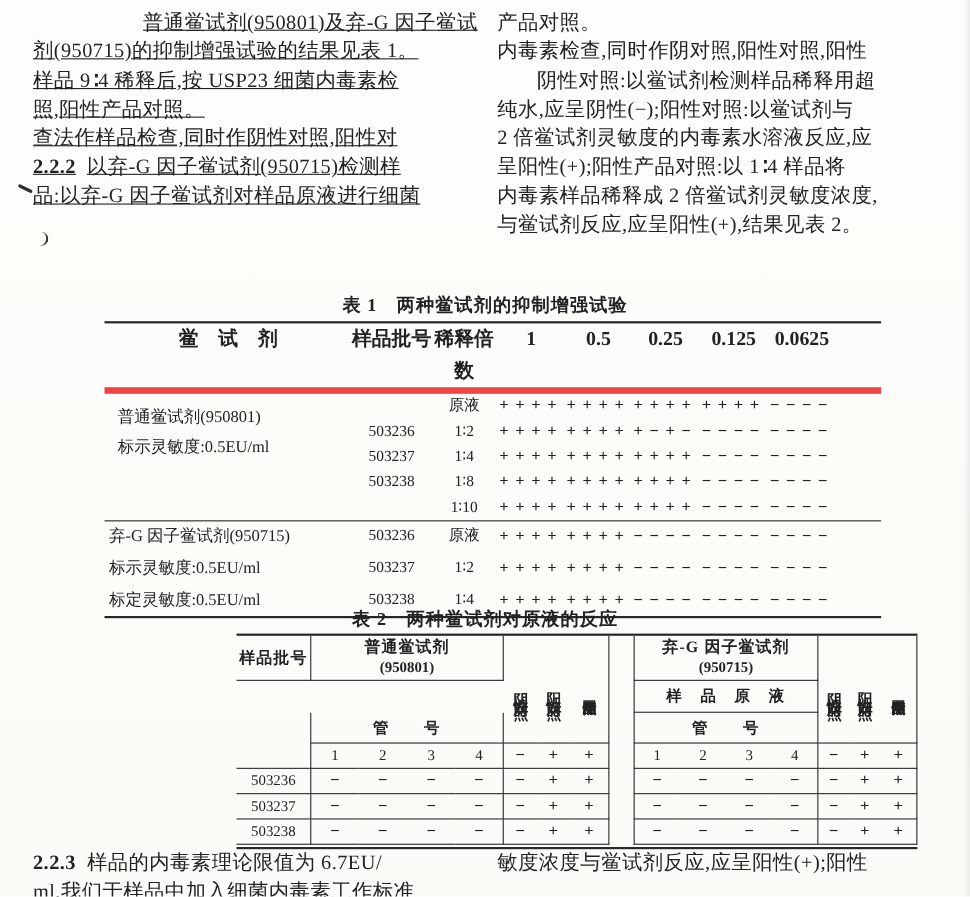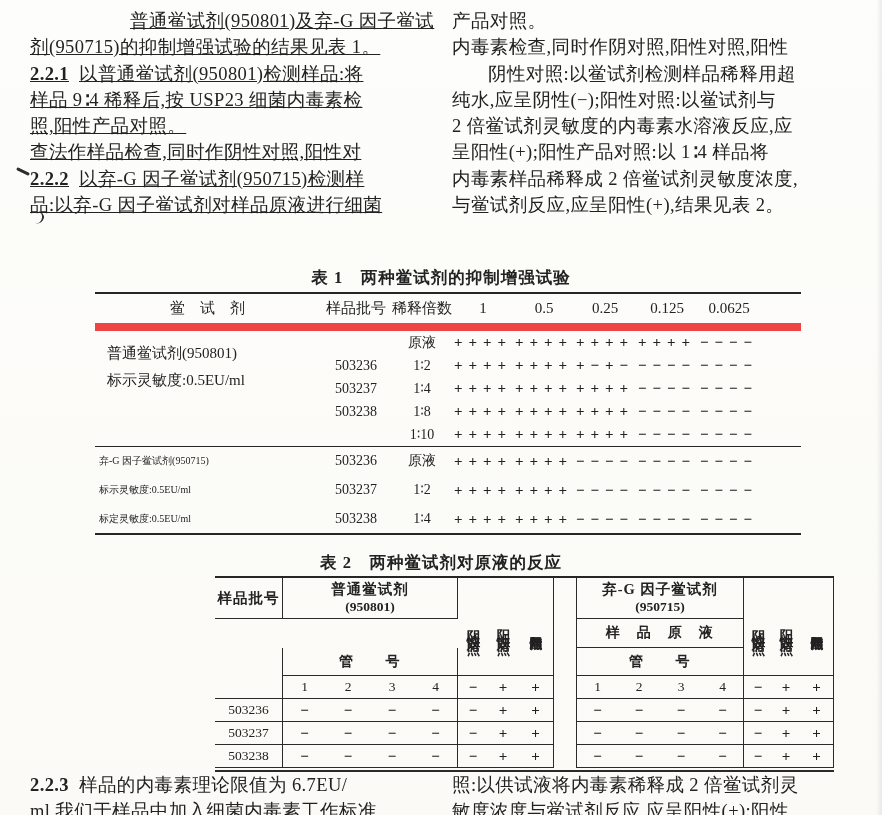--- a/index.html
+++ b/index.html
@@ -29,37 +29,37 @@
   .ind-sm{padding-left:36px;}
   
   .tbl-title{
     position:absolute;left:0;width:882px;text-align:center;
     font-weight:700;font-size:16.5px;letter-spacing:1px;
   }
   
   .t1{position:absolute;left:95px;top:292px;width:706px;}
   .t1-grid{display:grid;grid-template-columns:225px 72px 60px 62px 60px 62px 62px 62px 41px;}
   .t1-head{
-    border-top:2.5px solid #262626;border-bottom:8px solid #ef4444;
-    font-weight:400;font-size:15px;
+    border-top:2.5px solid #262626;border-bottom:6px solid #ef4444;
+    font-weight:700;font-size:18px;
   }
   .t1-head > div{line-height:29px;text-align:center;}
   .t1-sec1{grid-template-rows:repeat(5,23px);}
   .t1-sec2{grid-template-rows:29px 29px 28px;border-top:1.6px solid #262626;border-bottom:2.5px solid #262626;}
   .t1 .c{text-align:center;font-size:14px;line-height:23px;}
   .t1-sec2 .c{line-height:28px;}
   .t1 .v{font-size:15px;font-weight:600;letter-spacing:6px;}
   .t1-label{
     grid-row:1/span 5;grid-column:1;
     padding:9px 0 0 12px;font-size:15px;line-height:27px;
     text-align:left;white-space:nowrap;
   }
   .t1-label2{
     grid-column:1;text-align:left;padding-left:4px;
-    font-size:10px;line-height:28px;white-space:nowrap;
+    font-size:15px;line-height:28px;white-space:nowrap;
   }
   
   .t2{position:absolute;left:215px;top:576px;display:flex;border-top:2.4px solid #262626;padding-bottom:4px;}
   .t2::after{content:"";position:absolute;left:0;right:0;bottom:0;height:1.6px;background:#2a2a2a;}
   .t2h{display:grid;grid-template-rows:41px 29px 28px 23px 23px 23px 23px;font-size:14px;}
   .t2L{grid-template-columns:67px 44px 44px 44px 44px 30px 30px 36px;}
   .t2R{grid-template-columns:42px 42px 42px 42px 28px 28px 34px;}
   .t2gap{width:22px;}
   .cell{display:flex;align-items:center;justify-content:center;}
   .bl{border-left:1.3px solid #2a2a2a;}
@@ -84,21 +84,20 @@
 </style>
 </head>
 <body>
 
 <div class="mark-a"></div>
 <div class="mark-b"></div>
 
 <div class="col" style="left:30px;top:8px;text-decoration:underline;">
   <div class="ln ind-lg"><span class="bn"></span><span>普通鲎试剂(950801)及弃-G 因子鲎试</span></div>
   <div class="ln"><span class="bn"></span><span>剂(950715)的抑制增强试验的结果见表 1。</span></div>
-  <div class="ln"><span class="bn">2.2.1</span><span>以普通鲎试剂(950801)检测样品:将</span></div>
   <div class="ln"><span class="bn"></span><span>样品 9∶4 稀释后,按 USP23 细菌内毒素检</span></div>
   <div class="ln"><span class="bn"></span><span>照,阳性产品对照。</span></div>
   <div class="ln"><span class="bn"></span><span>查法作样品检查,同时作阴性对照,阳性对</span></div>
   <div class="ln"><span class="bn">2.2.2</span><span>以弃-G 因子鲎试剂(950715)检测样</span></div>
   <div class="ln"><span class="bn"></span><span>品:以弃-G 因子鲎试剂对样品原液进行细菌</span></div>
 </div>
 
 <div class="col" style="left:452px;top:8px;">
   <div class="ln"><span>产品对照。</span></div>
   <div class="ln"><span>内毒素检查,同时作阴对照,阳性对照,阳性</span></div>
@@ -321,15 +320,14 @@
     <div class="cell bb br s" style="grid-area:7/7/8/8">+</div>
   </div>
 </div>
 
 <div class="col" style="left:30px;top:772px;">
   <div class="ln"><span class="bn">2.2.3</span><span>样品的内毒素理论限值为 6.7EU/</span></div>
   <div class="ln"><span class="bn"></span><span>ml,我们于样品中加入细菌内毒素工作标准</span></div>
 </div>
 
 <div class="col" style="left:452px;top:772px;">
-  <div class="ln"><span>照:以供试液将内毒素稀释成 2 倍鲎试剂灵</span></div>
   <div class="ln"><span>敏度浓度与鲎试剂反应,应呈阳性(+);阳性</span></div>
 </div>
 
 </body></html>

